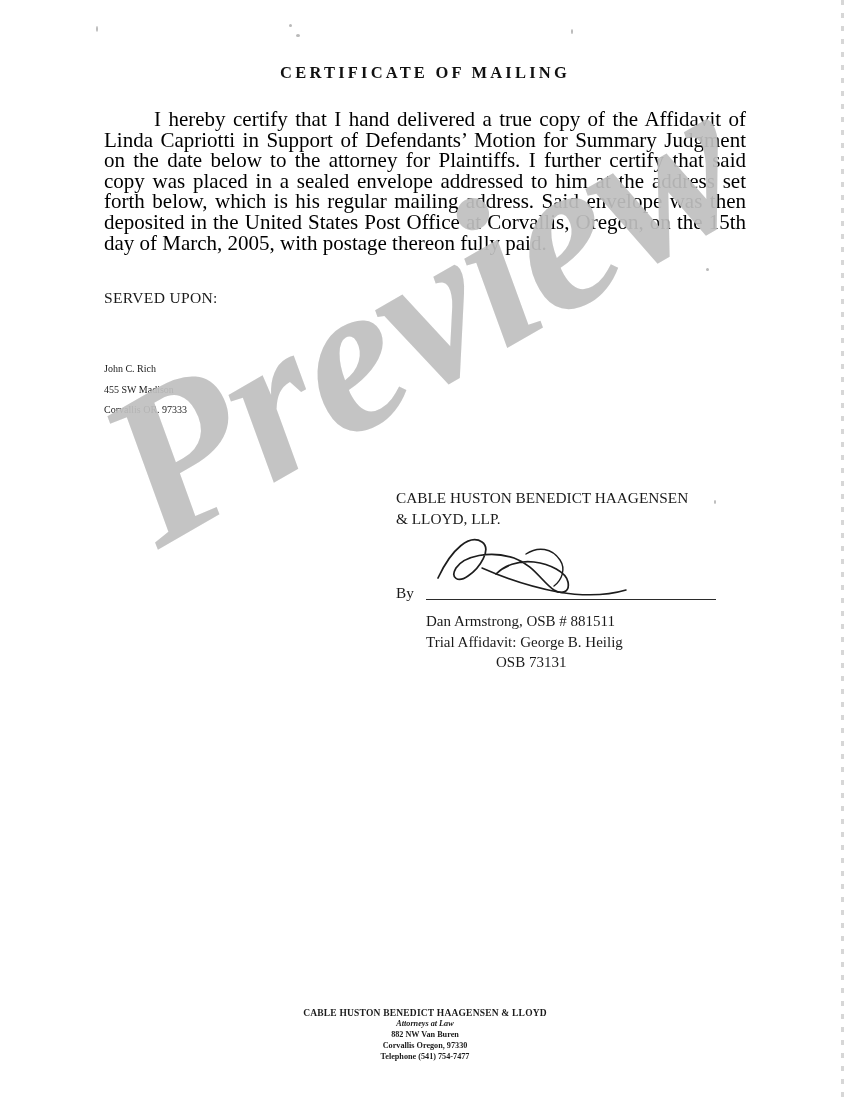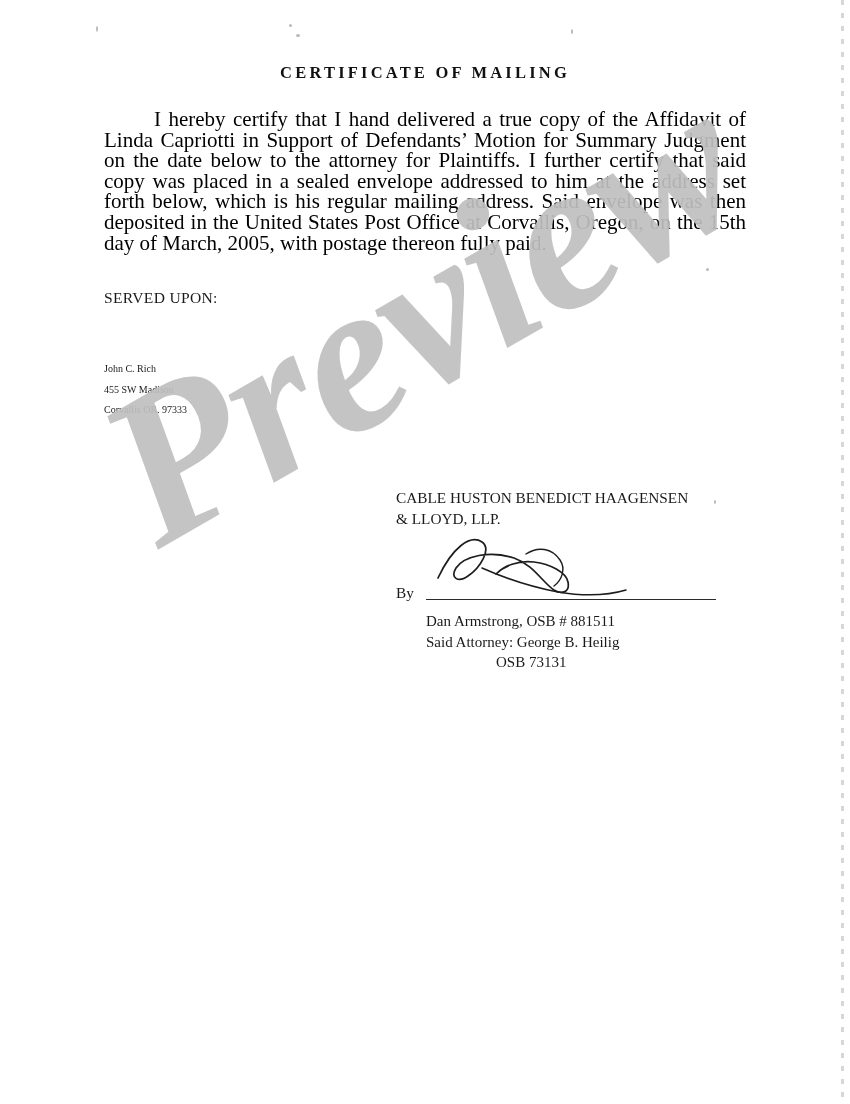--- a/index.html
+++ b/index.html
@@ -215,29 +215,36 @@
     <div class="firm-name">CABLE HUSTON BENEDICT HAAGENSEN</div>
     <div class="firm-name">&amp; LLOYD, LLP.</div>
 
     <div class="by-row">
       <span class="by-label">By</span>
       <span class="sig-line"></span>
     </div>
 
     <div class="signer-lines">
       <div>Dan Armstrong, OSB # 881511</div>
-      <div>Said Attorney: George B. Heilig</div>
+      <div>Trial Affidavit: George B. Heilig</div>
       <div class="osb-line">OSB 73131</div>
     </div>
   </div>
 
   <svg class="signature-ink" viewBox="0 0 260 90">
     <path d="M8,58 C22,28 40,14 52,22 C62,29 50,48 38,56 C28,63 20,58 26,48 C34,36 60,30 84,38 C104,45 112,62 124,70 C132,75 140,72 138,62 C136,52 120,44 104,42 C88,40 74,46 66,54" fill="none" stroke="#1d1d1d" stroke-width="1.7" stroke-linecap="round"></path>
     <path d="M52,48 C70,56 96,66 128,72 C152,76 176,76 196,70" fill="none" stroke="#1d1d1d" stroke-width="1.5" stroke-linecap="round"></path>
     <path d="M96,34 C108,26 122,28 130,40 C136,49 132,60 124,66" fill="none" stroke="#1d1d1d" stroke-width="1.4" stroke-linecap="round"></path>
   </svg>
 
   <div class="watermark">
     <div class="wm-text">Preview</div>
   </div>
 
+  <div class="footer">
+    <div class="firm">CABLE HUSTON BENEDICT HAAGENSEN &amp; LLOYD</div>
+    <div class="italicline">Attorneys at Law</div>
+    <div class="line">882 NW Van Buren</div>
+    <div class="line">Corvallis Oregon, 97330</div>
+    <div class="line">Telephone (541) 754-7477</div>
+  </div>
 
 </div>
 
 </body></html>

